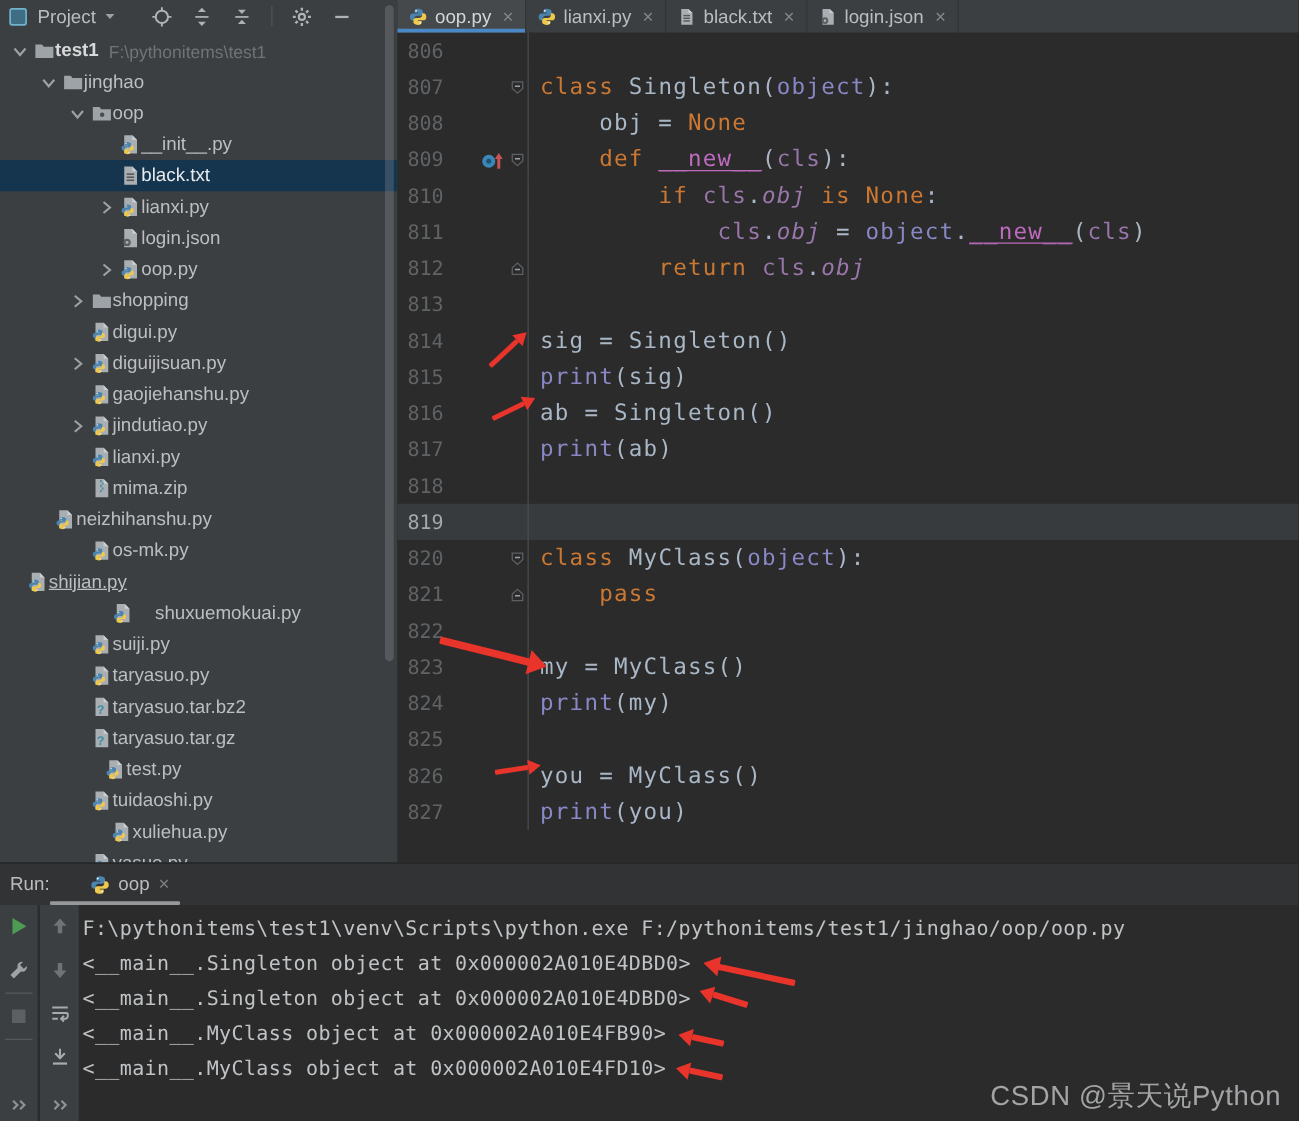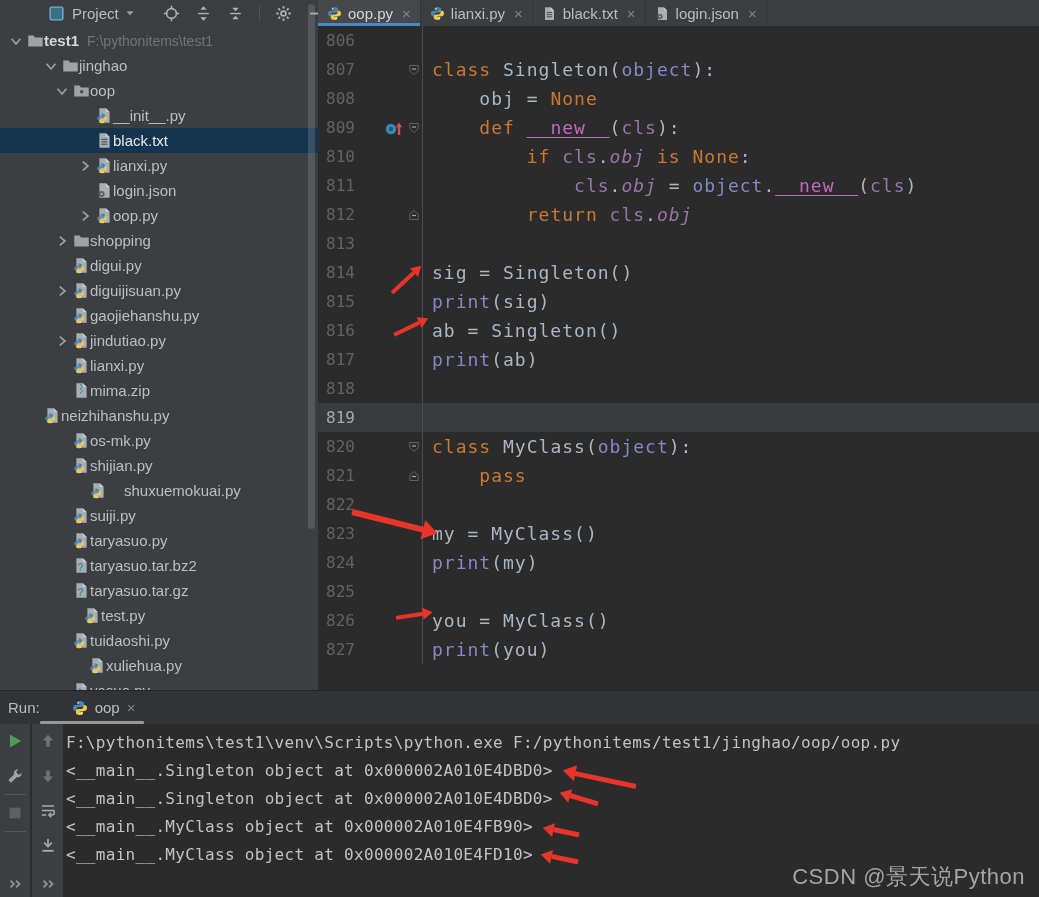--- a/index.html
+++ b/index.html
@@ -4,21 +4,21 @@
 <style>
   html,body{margin:0;padding:0;background:#1e1f22;}
   #app{position:relative;width:1039px;height:897px;background:#2b2b2b;overflow:hidden;
        font-family:"Liberation Sans",sans-serif;-webkit-font-smoothing:antialiased;}
   #app *{box-sizing:border-box;}
   .ico{display:inline-flex;align-items:center;justify-content:center;flex:none;}
   .ico svg{display:block;}
 
   
   .project-panel{position:absolute;left:0;top:0;width:318px;height:690px;background:#3c3f41;overflow:hidden;}
-  .panel-header{height:26px;display:flex;align-items:center;padding:0 6px;color:#bbbdbf;font-size:15px;margin-left:42px;}
+  .panel-header{height:26px;display:flex;align-items:center;padding:0 6px;color:#bbbdbf;font-size:15px;}
   .panel-header .title{margin:0 4px 0 7px;}
   .hdr-icons{display:flex;align-items:center;gap:15px;margin-left:26px;}
   .hdr-icons .vsep{width:1px;height:16px;background:#515557;}
   .tree{position:absolute;left:0;top:28px;right:0;bottom:0;}
   .trow{position:relative;height:25px;display:flex;align-items:center;color:#bcbec0;font-size:15px;white-space:nowrap;cursor:default;}
   .trow.sel{background:#15354f;color:#e8eaec;}
   .trow .chev{width:22px;height:16px;display:inline-flex;align-items:center;justify-content:center;}
   .trow .lbl.bold{font-weight:bold;color:#d6d8da;}
   .trow .extra{color:#6e7478;margin-left:8px;font-size:14px;}
   .tree-scroll{position:absolute;right:3px;top:4px;width:7px;height:525px;background:rgba(170,175,180,.23);border-radius:4px;}
@@ -139,21 +139,21 @@
             </svg>
           </span>
           <span class="ico" style="width: 17px; height: 17px;">
             <svg viewBox="0 0 16 16" width="100%" height="100%">
               <path d="M1.2 3.4h5l1.3 1.7h7.3v8.5H1.2z" fill="#9da3a7"></path>
             </svg>
           </span>
           <span class="lbl bold">test1</span>
           <span class="extra">F:\pythonitems\test1</span>
         </div>
-        <div class="trow" style="padding-left: 40px;">
+        <div class="trow" style="padding-left: 28px;">
           <span class="chev">
             <svg viewBox="0 0 16 16" width="100%" height="100%">
               <path d="M3.6 5.8L8 11l4.4-5.2" fill="none" stroke="#9ea1a3" stroke-width="1.7"></path>
             </svg>
           </span>
           <span class="ico" style="width: 17px; height: 17px;">
             <svg viewBox="0 0 16 16" width="100%" height="100%">
               <path d="M1.2 3.4h5l1.3 1.7h7.3v8.5H1.2z" fill="#9da3a7"></path>
             </svg>
           </span>
@@ -399,21 +399,21 @@
               <g transform="translate(0.5,5.5) scale(0.66)">
                 <path d="M7.9 1C6.1 1 5 1.8 5 3.1v1.4h3.2v.6H3.4C2 5.1 1 6.3 1 8c0 1.7 1 3 2.4 3h1.2V9.3C4.6 8 5.8 7 7.1 7h3C11.2 7 12 6.1 12 5V3.1C12 1.8 9.7 1 7.9 1z" fill="#4c84b0"></path>
                 <circle cx="6.2" cy="2.8" r=".8" fill="#e8eef2"></circle>
                 <path d="M8.1 15c1.8 0 2.9-.8 2.9-2.1v-1.4H7.8v-.6h4.8c1.4 0 2.4-1.2 2.4-2.9 0-1.7-1-3-2.4-3h-1.2v1.7c0 1.3-1.2 2.3-2.5 2.3h-3C4.8 9 4 9.9 4 11v1.9C4 14.2 6.3 15 8.1 15z" fill="#efc94c"></path>
                 <circle cx="9.8" cy="13.2" r=".8" fill="#e8eef2"></circle>
               </g>
             </svg>
           </span>
           <span class="lbl">os-mk.py</span>
         </div>
-        <div class="trow" style="padding-left: 51px;">
+        <div class="trow" style=" text-decoration: underline;">
           <span class="chev"></span>
           <span class="ico" style="width: 17px; height: 17px;">
             <svg viewBox="0 0 16 16" width="100%" height="100%">
               <path d="M3.2 1.2h6.1l3.5 3.5v10.1H3.2z" fill="#a9aeb2"></path>
               <path d="M9.3 1.2l3.5 3.5H9.3z" fill="#c9ced2"></path>
               <g transform="translate(0.5,5.5) scale(0.66)">
                 <path d="M7.9 1C6.1 1 5 1.8 5 3.1v1.4h3.2v.6H3.4C2 5.1 1 6.3 1 8c0 1.7 1 3 2.4 3h1.2V9.3C4.6 8 5.8 7 7.1 7h3C11.2 7 12 6.1 12 5V3.1C12 1.8 9.7 1 7.9 1z" fill="#4c84b0"></path>
                 <circle cx="6.2" cy="2.8" r=".8" fill="#e8eef2"></circle>
                 <path d="M8.1 15c1.8 0 2.9-.8 2.9-2.1v-1.4H7.8v-.6h4.8c1.4 0 2.4-1.2 2.4-2.9 0-1.7-1-3-2.4-3h-1.2v1.7c0 1.3-1.2 2.3-2.5 2.3h-3C4.8 9 4 9.9 4 11v1.9C4 14.2 6.3 15 8.1 15z" fill="#efc94c"></path>
                 <circle cx="9.8" cy="13.2" r=".8" fill="#e8eef2"></circle>

